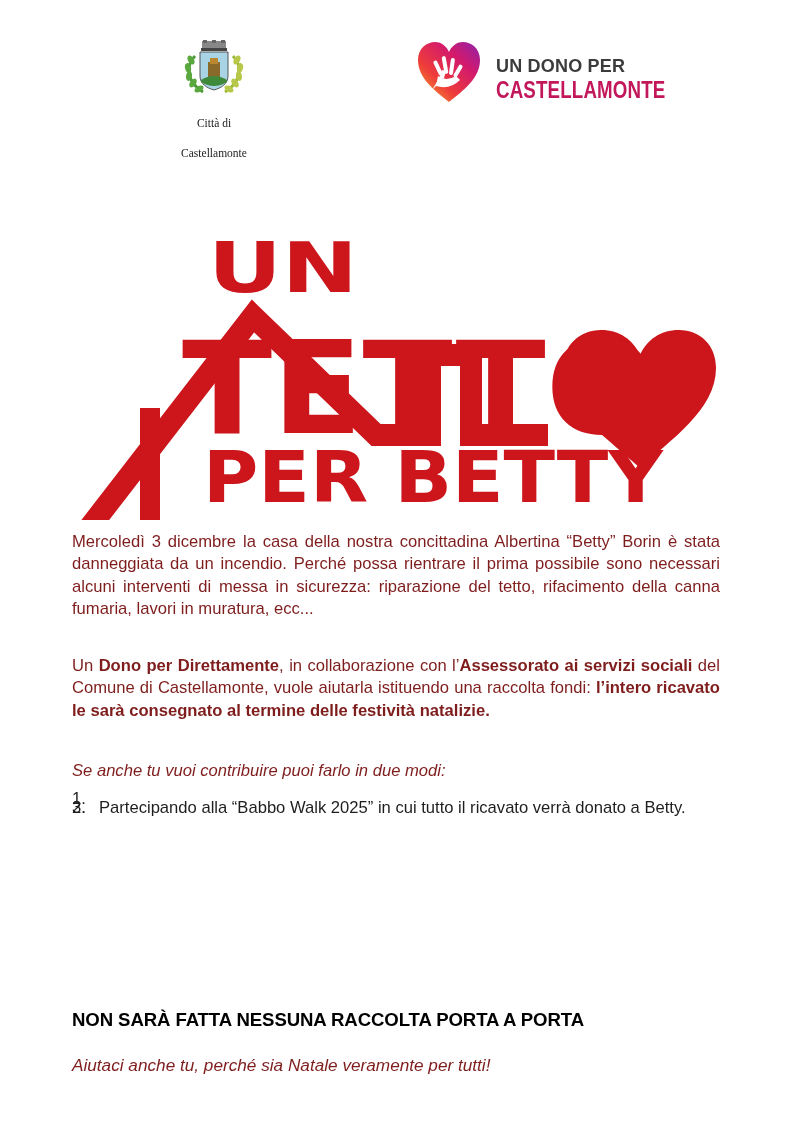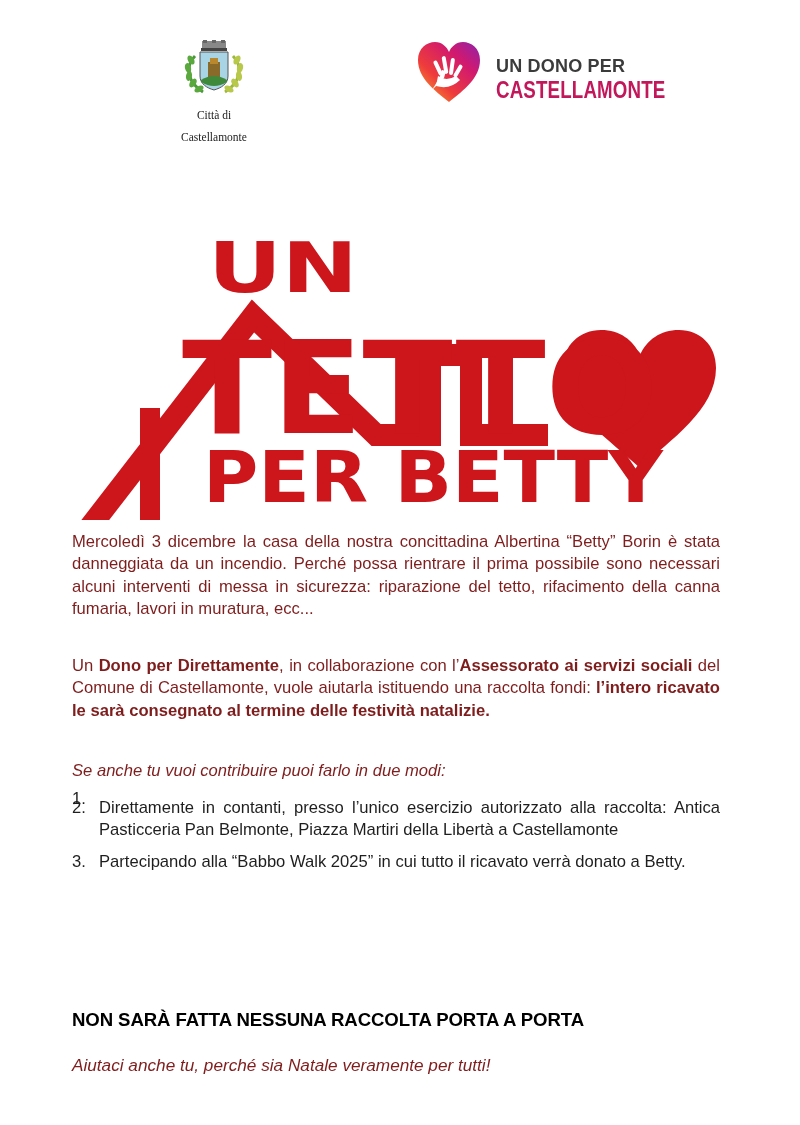--- a/index.html
+++ b/index.html
@@ -1,21 +1,21 @@
 <!DOCTYPE html>
 <html><head>
 <meta charset="utf-8">
 <style>
   * { box-sizing: border-box; margin: 0; padding: 0; }
   html, body { width: 800px; height: 1125px; background: #ffffff; overflow: hidden; }
   body { position: relative; font-family: "Liberation Sans", sans-serif; color: #1e1e1e; }
 
   .city-logo { position: absolute; left: 168px; top: 38px; width: 92px; text-align: center; }
   .crest { width: 66px; height: 62px; margin: 0 auto; display: block; }
-  .city-name { font-family: "Liberation Serif", serif; font-size: 11.5px; line-height: 14px; color: #222; margin-top: 8px; }
+  .city-name { font-family: "Liberation Serif", serif; font-size: 11.5px; line-height: 14px; color: #222; margin-top: 16px; }
 
   .dono-logo { position: absolute; left: 416px; top: 40px; width: 230px; height: 64px; }
   .dono-heart { position: absolute; left: 0; top: 0; width: 66px; height: 64px; }
   .dono-line1 { position: absolute; left: 80px; top: 16px; font-size: 18px; font-weight: bold; color: #3b3b3b; letter-spacing: 0.2px; white-space: nowrap; }
   .dono-line2 { position: absolute; left: 80px; top: 36px; font-size: 24px; font-weight: bold; color: #c2185b; transform: scaleX(0.78); transform-origin: left top; white-space: nowrap; letter-spacing: 0.2px; }
 
   .hero { position: absolute; left: 0; top: 140px; width: 800px; height: 380px; }
   .hero svg { width: 800px; height: 380px; display: block; }
   .hero-text { font-family: "DejaVu Sans", sans-serif; font-weight: bold; fill: #cc161c; }
 
@@ -125,21 +125,20 @@
 </p>
 
 <p class="body-text para3">Se anche tu vuoi contribuire puoi farlo in due modi:</p>
 
 <ol class="steps">
   <li>
     <span class="num">1.</span>
   </li>
   <li>
     <span class="num">2.</span>
-    <span>Direttamente in contanti, presso l’unico esercizio autorizzato alla raccolta: Antica Pasticceria Pan Belmonte, Piazza Martiri della Libertà a Castellamonte</span>
   </li>
   <li>
     <span class="num">3.</span>
     <span>Partecipando alla “Babbo Walk 2025” in cui tutto il ricavato verrà donato a Betty.</span>
   </li>
 </ol>
 
 <div class="warning">NON SARÀ FATTA NESSUNA RACCOLTA PORTA A PORTA</div>
 <div class="closing">Aiutaci anche tu, perché sia Natale veramente per tutti!</div>
 

